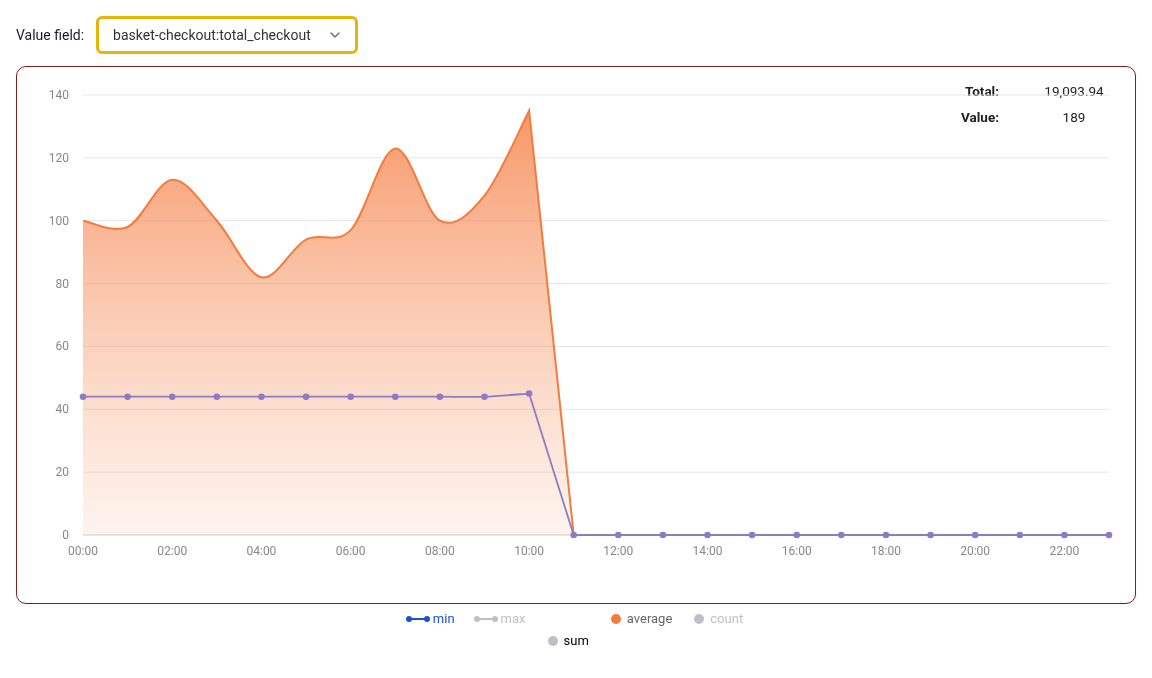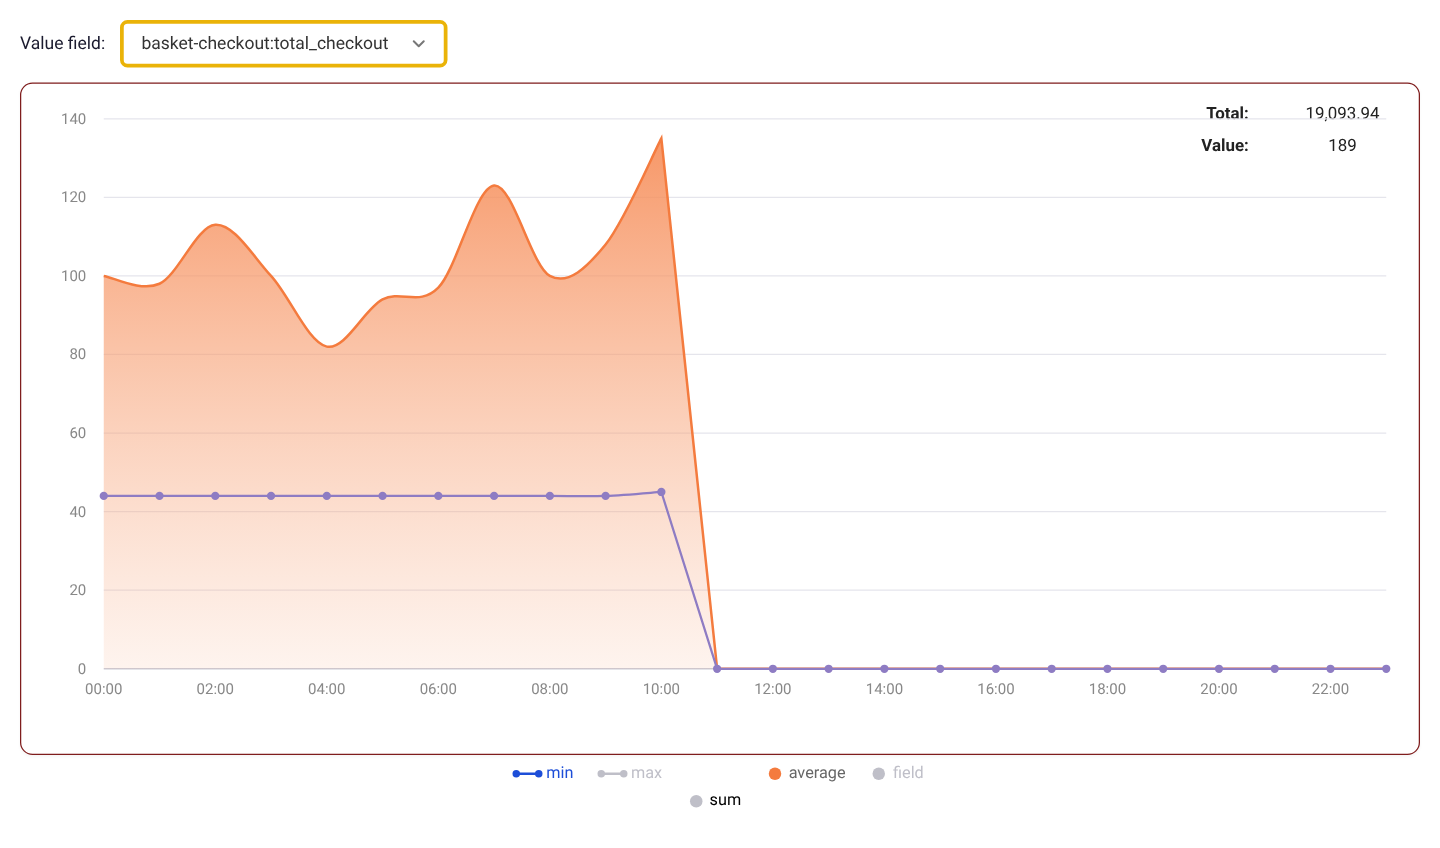--- a/index.html
+++ b/index.html
@@ -207,17 +207,17 @@
       <span class="item lg-sum">
         <span class="sw" style="background:#bfbfc8"></span>
         <span>sum</span>
       </span>
       <span class="item lg-avg lg-enabled">
         <span class="sw"></span>
         <span style="color:#666">average</span>
       </span>
       <span class="item lg-count">
         <span class="sw" style="background:#bfbfc8"></span>
-        <span>field</span>
+        <span>count</span>
       </span>
     </div>
   </div>
 </div>
 
 </body></html>

